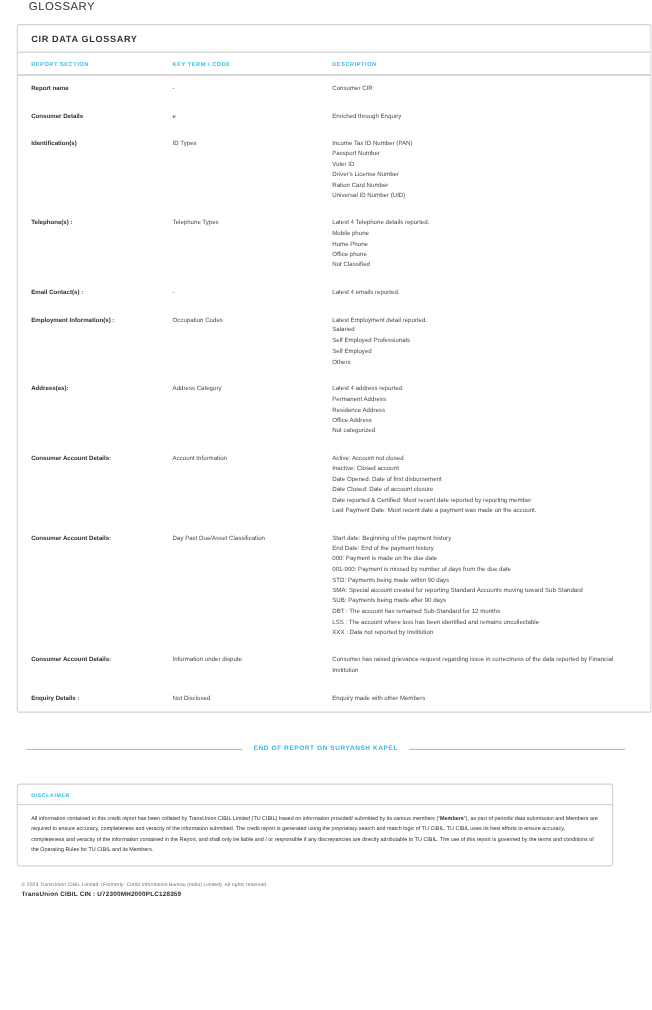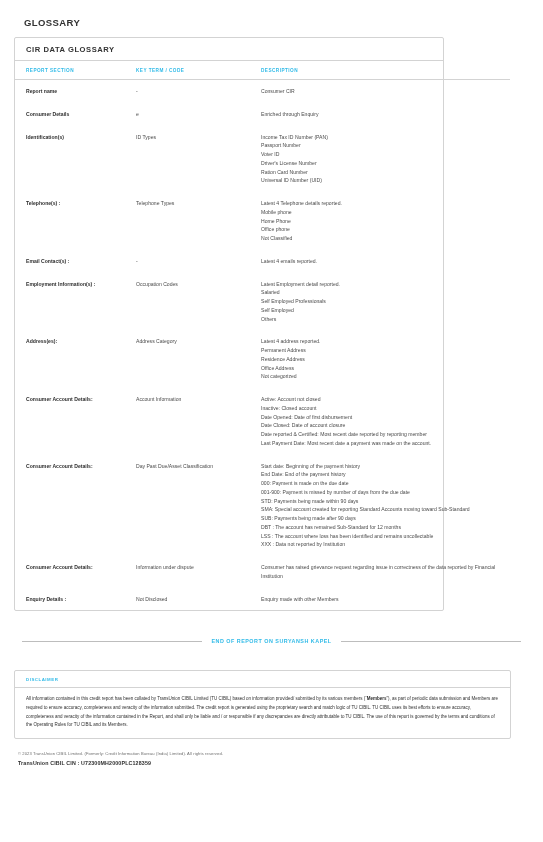--- a/index.html
+++ b/index.html
@@ -20,33 +20,33 @@
     width: 543px;
     height: 842px;
     box-sizing: border-box;
     padding: 0 14px;
     position: relative;
   }
 
   
   .page-title {
     font-size: 9.5px;
-    font-weight: bold;
+    font-weight: normal;
     letter-spacing: 0.4px;
     color: #333333;
-    margin: 17px 0 0 10px;
+    margin: 0 0 0 10px;
   }
 
   
   .card {
     margin-top: 9px;
     border: 1px solid #d3d3d3;
     border-radius: 2px;
     background: #fff;
-    width: 430px;
+    width: 529px;
     box-sizing: border-box;
   }
   .card-header {
     padding: 7px 11px 6px 11px;
     border-bottom: 1px solid #d3d3d3;
     font-size: 7.6px;
     font-weight: bold;
     letter-spacing: 0.55px;
     color: #333333;
   }

